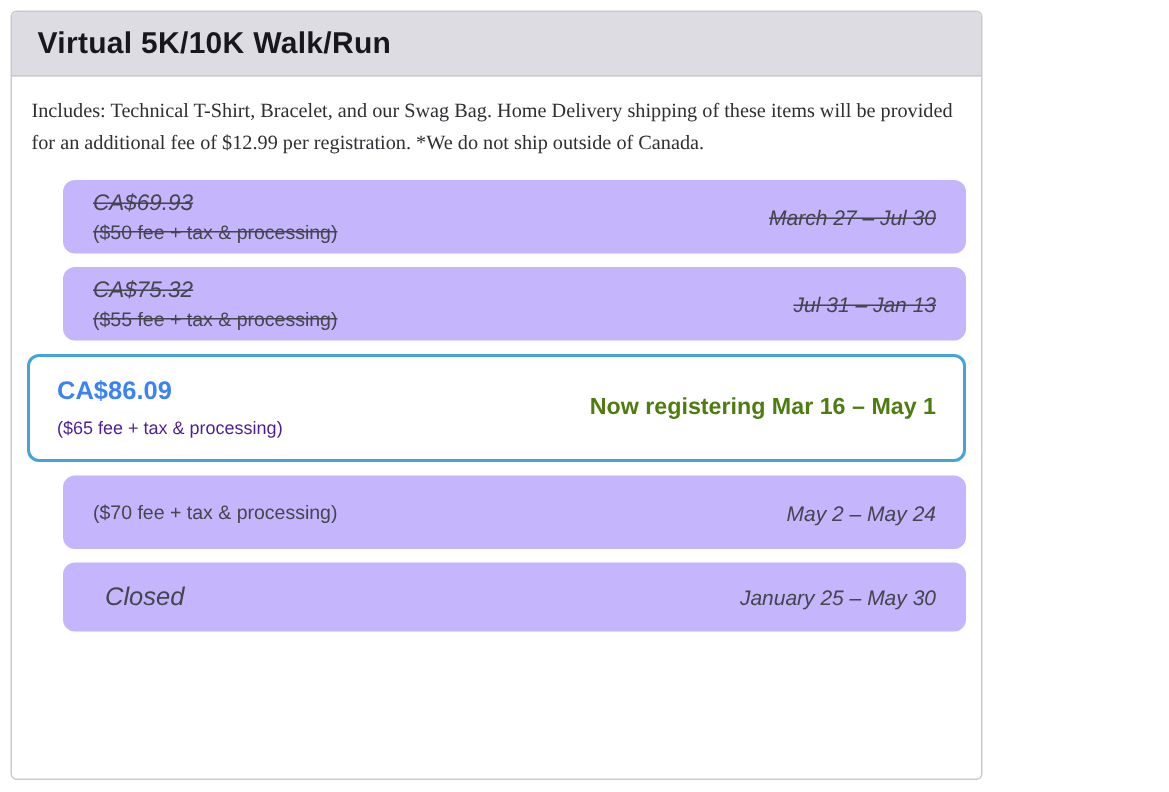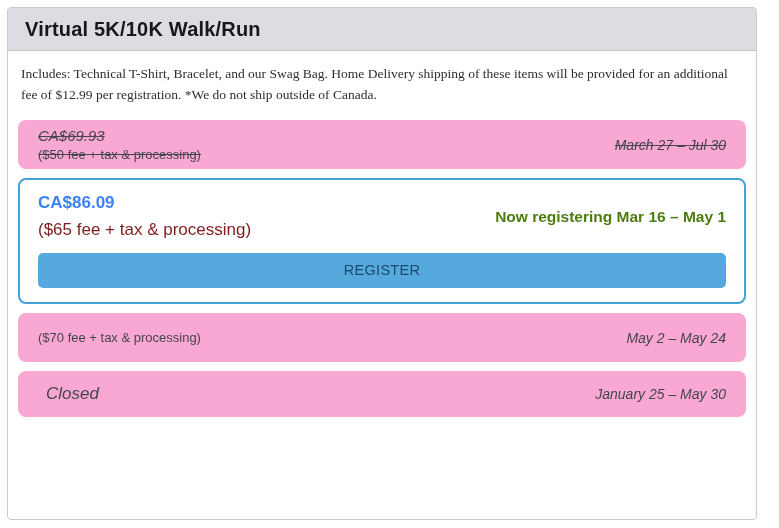--- a/index.html
+++ b/index.html
@@ -5,21 +5,21 @@
   * { box-sizing: border-box; }
   html, body {
     margin: 0; padding: 0;
     width: 779px; height: 528px;
     background: #ffffff;
     font-family: "Liberation Sans", sans-serif;
   }
   .card {
     position: absolute;
     left: 7px; top: 7px;
-    width: 750px; height: 513px;
+    width: 648px; height: 513px;
     background: #ffffff;
     border: 1px solid #c9cacf;
     border-radius: 4px;
     overflow: hidden;
   }
   .card-header {
     background: #dcdce2;
     border-bottom: 1px solid #c9cacf;
     padding: 10px 17px 9px;
   }
@@ -36,26 +36,27 @@
     font-size: 13.5px;
     line-height: 1.52;
     color: #2e2e33;
     margin: 2px 3px 15px;
     font-family: Liberation Serif, serif;
   }
   .tier {
     display: flex;
     justify-content: space-between;
     align-items: center;
-    background: #f9a8d4;
+    background: #c4b5fd;
     border-radius: 8px;
     min-height: 49px;
     padding: 7px 20px;
     margin-bottom: 9px;
     color: #45454d;
+    margin-left: 24px;
   }
   .tier-left { display: flex; flex-direction: column; gap: 3px; }
   .price  { font-size: 15px; }
   .detail { font-size: 13px; }
   .dates  { font-size: 14px; font-style: italic; white-space: nowrap; }
   
   .expired .price  { font-style: italic; text-decoration: line-through; }
   .expired .detail { text-decoration: line-through; }
   .expired .dates  { text-decoration: line-through; }
   
@@ -75,21 +76,21 @@
     display: flex;
     justify-content: space-between;
     align-items: center;
   }
   .active-tier .price {
     font-size: 17px;
     font-weight: bold;
     color: #3b82f6;
     margin-bottom: 4px;
   }
-  .active-tier .detail { font-size: 17px; color: #7f1d1d; }
+  .active-tier .detail { font-size: 12px; color: #4c1d95; }
   .active-tier .dates {
     font-style: normal;
     font-weight: bold;
     font-size: 15.5px;
     color: #4d7c0f;
   }
   .register-btn {
     display: block;
     width: 100%;
     margin-top: 13px;
@@ -119,31 +120,37 @@
     <p class="description">Includes: Technical T-Shirt, Bracelet, and our Swag Bag. Home Delivery shipping of these items will be provided for an additional fee of $12.99 per registration. *We do not ship outside of Canada.</p>
 
     <div class="tier expired">
       <div class="tier-left">
         <span class="price">CA$69.93</span>
         <span class="detail">($50 fee + tax &amp; processing)</span>
       </div>
       <span class="dates">March 27 – Jul 30</span>
     </div>
 
+    <div class="tier expired">
+      <div class="tier-left">
+        <span class="price">CA$75.32</span>
+        <span class="detail">($55 fee + tax &amp; processing)</span>
+      </div>
+      <span class="dates">Jul 31 – Jan 13</span>
+    </div>
 
 
     <div class="active-tier">
       <div class="active-top">
         <div class="tier-left">
           <span class="price">CA$86.09</span>
           <span class="detail">($65 fee + tax &amp; processing)</span>
         </div>
         <span class="dates">Now registering Mar 16 – May 1</span>
       </div>
-      <button class="register-btn">REGISTER</button>
     </div>
 
     <div class="tier upcoming">
       <div class="tier-left">
         <span class="detail">($70 fee + tax &amp; processing)</span>
       </div>
       <span class="dates">May 2 – May 24</span>
     </div>
 
     <div class="tier closed-row">

